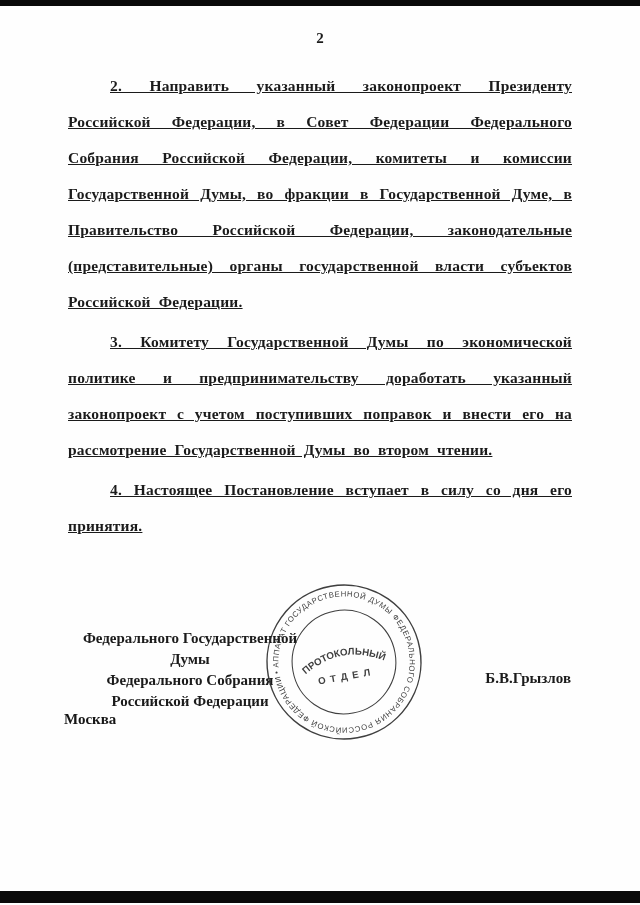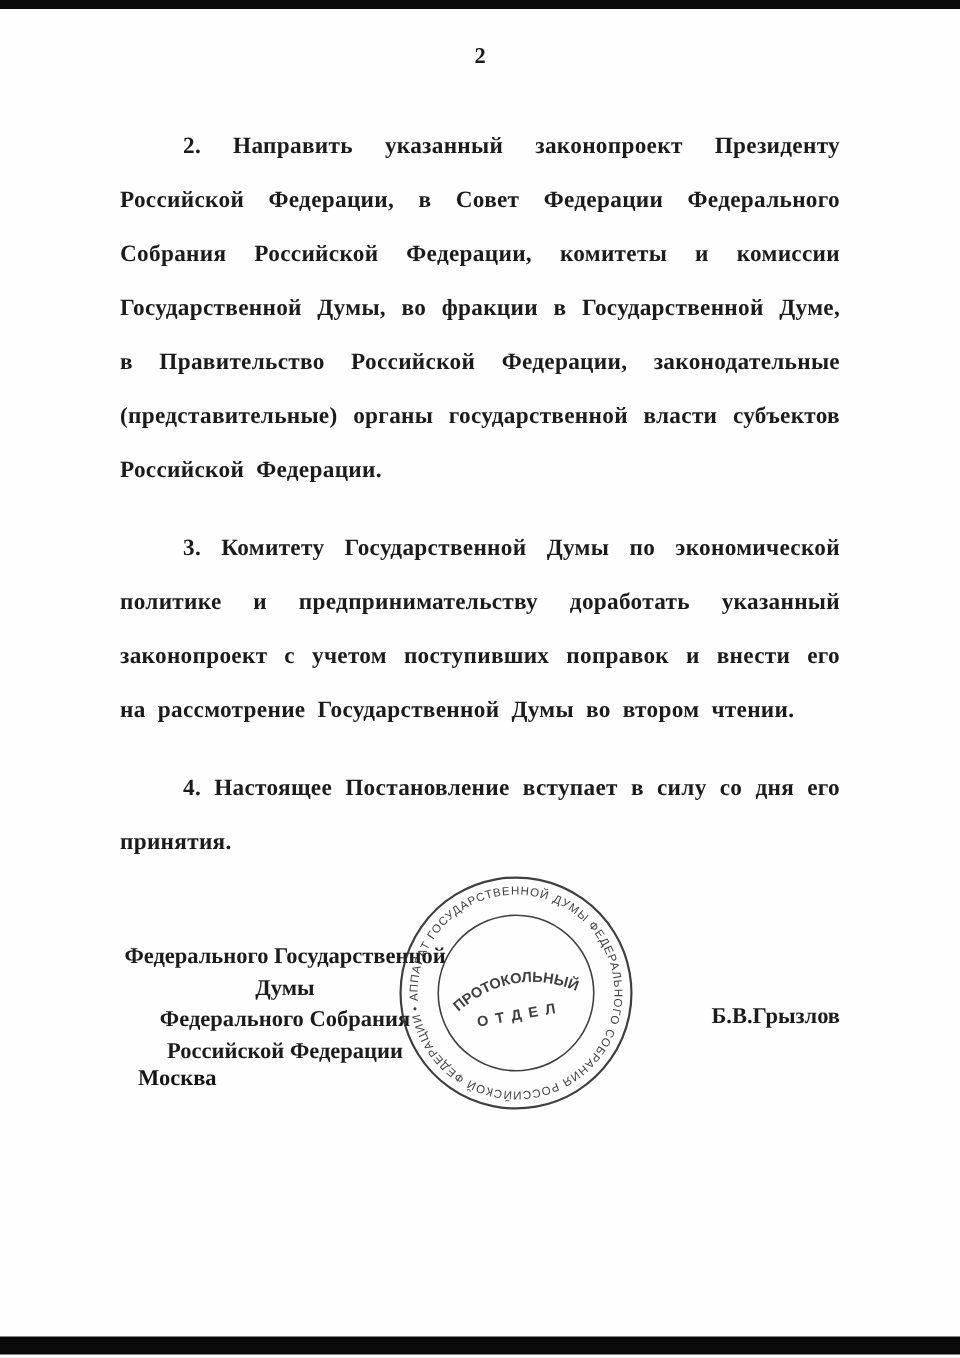--- a/index.html
+++ b/index.html
@@ -20,41 +20,40 @@
     text-align:center;font-size:15px;font-weight:600;
   }
   .body-text{
     position:absolute;top:64px;left:64px;width:512px;
     font-size:15.5px;font-weight:600;
     line-height:36px;
     text-align:justify;
     word-spacing:4px;
     letter-spacing:0.2px;
   }
-  .body-text p{margin:16px;text-indent:42px;}
+  .body-text p{margin:4px;text-indent:42px;text-decoration:underline;}
   .signature-block{
     position:absolute;top:628px;left:64px;width:512px;
     font-size:15px;font-weight:600;line-height:21px;
   }
   .sig-title{width:252px;text-align:center;}
   .sig-name{
-    position:absolute;top:40px;right:16px;
+    position:absolute;top:40px;right:5px;
     font-size:15px;font-weight:600;
   }
   .stamp{
     position:absolute;left:263px;top:581px;
     width:162px;height:162px;
     opacity:0.9;
   }
   .footer-block{
     position:absolute;left:64px;top:708px;
     font-family:"Liberation Mono", monospace;
     font-weight:bold;font-size:14px;line-height:23px;
     color:#161616;
-    margin-left:28px;
   }
   .footer-block .city{font-family:"Liberation Serif", serif;font-size:15px;}
 </style>
 </head>
 <body>
 
 <div class="page">
 
   <div class="scan-bar top"></div>
 

